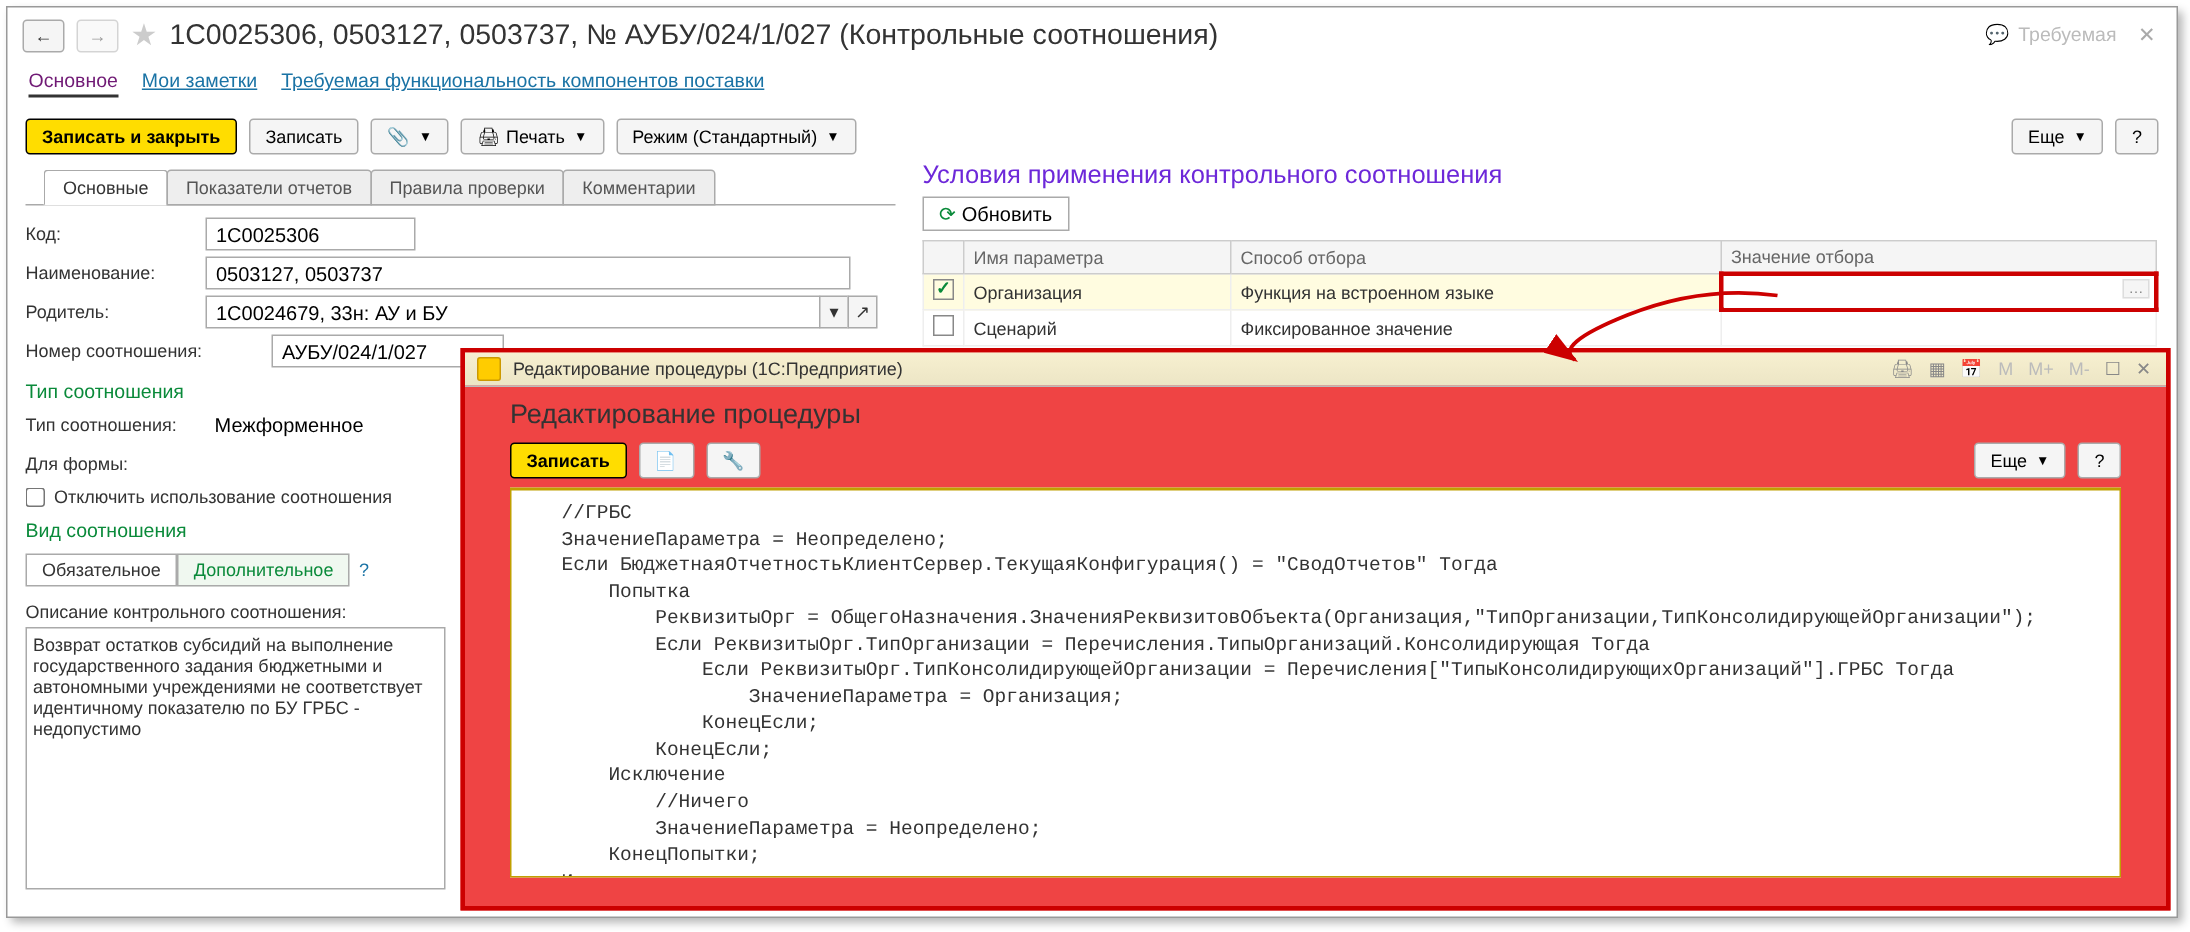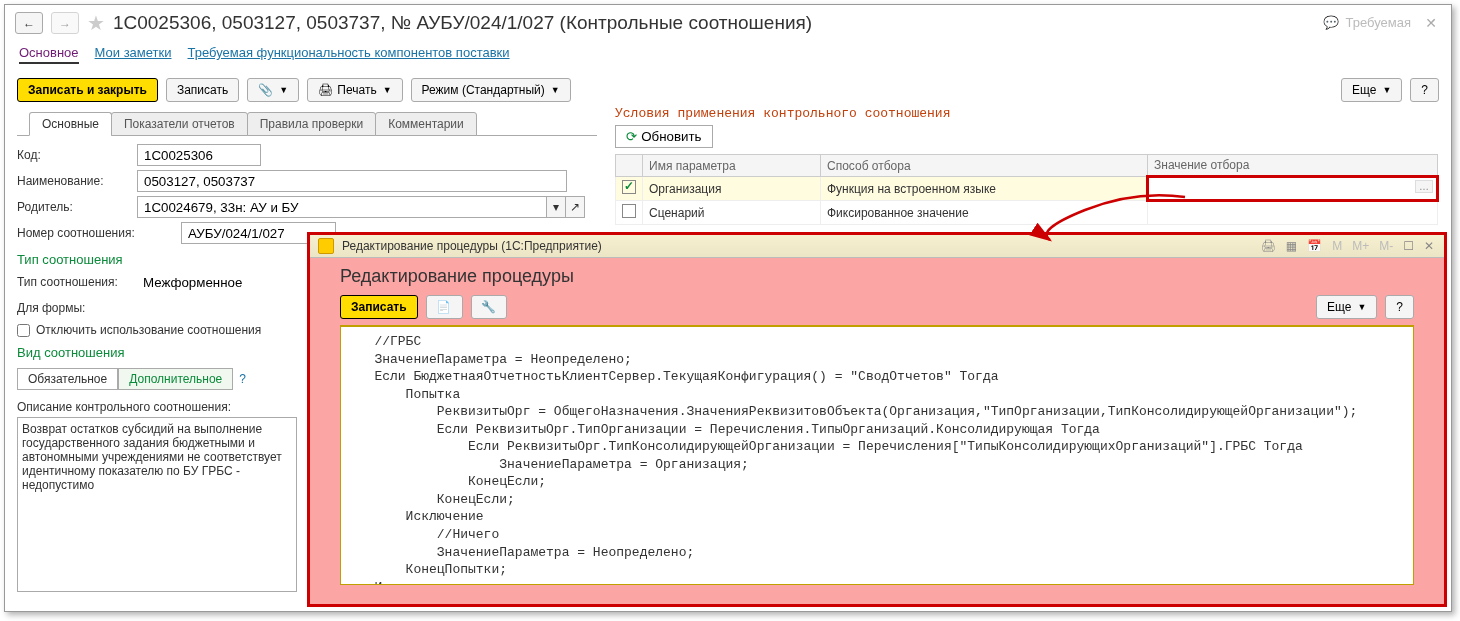--- a/index.html
+++ b/index.html
@@ -80,38 +80,38 @@
 .small-btn { width:20px;height:22px;border:1px solid #aaa;background:#f5f5f5;margin-left:-1px;display:flex;align-items:center;justify-content:center;cursor:pointer;}
 .section-title { color: #0a8a3a; font-size:13px; margin: 8px 0 4px; }
 .checkbox-row { display:flex; align-items:center; gap:6px; margin:4px 0;}
 .toggle-group { display:flex; margin:4px 0;align-items:center; }
 .toggle-btn { border:1px solid #aaa; padding:3px 10px; background:#fff; cursor:pointer;}
 .toggle-btn.active { color:#0a8a3a; background:#f0f8f0;}
 .help-q { color:#1a73a5; margin-left:6px; cursor:pointer;}
 .desc-label { margin-top:6px; color:#333;}
 .desc-area { width:280px; height:175px; border:1px solid #aaa; padding:4px; font-size:12px; background:#fff; margin-top:3px;}
 .right-col { flex:1; }
-.cond-title { color:#c2410c; font-size:13px; margin-bottom:4px;font-family:Liberation Mono, monospace;}
+.cond-title { color:#6d28d9; font-size:17px; margin-bottom:4px;}
 .refresh-btn { border:1px solid #aaa; padding:3px 10px; background:#fff; cursor:pointer; display:inline-flex; gap:4px; align-items:center;}
 .param-table { width:100%; border:1px solid #ccc; margin-top:6px; border-collapse:collapse;}
 .param-table th { background:#f5f5f5; border:1px solid #ccc; padding:3px 6px; text-align:left; font-weight:normal; color:#666;}
 .param-table td { border:1px solid #eee; padding:3px 6px;}
 .param-table tr.sel { background:#fffce0;}
 .chk { width:14px;height:14px;border:1px solid #888; display:inline-block; position:relative;}
 .chk.checked::after { content:"✓"; color:#0a8a3a; position:absolute; top:-2px; left:1px; font-size:12px; font-weight:bold;}
 .value-cell-highlight { border:3px solid #c00 !important; background:#fff; position:relative;}
 .ellipsis-btn { position:absolute; right:3px; top:2px; font-size:10px; color:#888; cursor:pointer; border:1px solid #ddd; padding:0 3px; background:#f5f5f5;}
 
 
 .modal {
   position:absolute;
   left: 302px; top: 227px;
   width: 1140px; height: 375px;
   border: 3px solid #c00;
-  background:#fca5a5;
+  background:#ef4444;
   z-index:10;
 }
 .modal-titlebar {
   background: linear-gradient(#f7f0d0,#ece5c5);
   border-bottom:1px solid #bbb;
   padding:3px 8px;
   display:flex; align-items:center; gap:8px;
   font-size:12px;
 }
 .modal-titlebar .logo { width:16px;height:16px;background:#ffcc00;border:1px solid #cc9900;border-radius:2px;}
@@ -189,21 +189,21 @@
     <div class="left-col">
       <div class="tabs">
         <div class="tab">Основные</div>
         <div class="tab inactive">Показатели отчетов</div>
         <div class="tab inactive">Правила проверки</div>
         <div class="tab inactive">Комментарии</div>
       </div>
       <div style="border-top:1px solid #aaa; margin-top:-1px; padding-top:8px;">
         <div class="field-row">
           <span class="field-label">Код:</span>
-          <input class="field-input" style="width: 124px; flex: 0 0 auto;" value="1С0025306">
+          <input class="field-input" style="width: 140px; flex: 0 0 auto;" value="1С0025306">
         </div>
         <div class="field-row">
           <span class="field-label">Наименование:</span>
           <input class="field-input wide" value="0503127, 0503737" style="">
         </div>
         <div class="field-row parent-row">
           <span class="field-label">Родитель:</span>
           <input class="field-input" value="1С0024679, 33н: АУ и БУ" style="">
           <div class="small-btn">▾</div>
           <div class="small-btn">↗</div>

